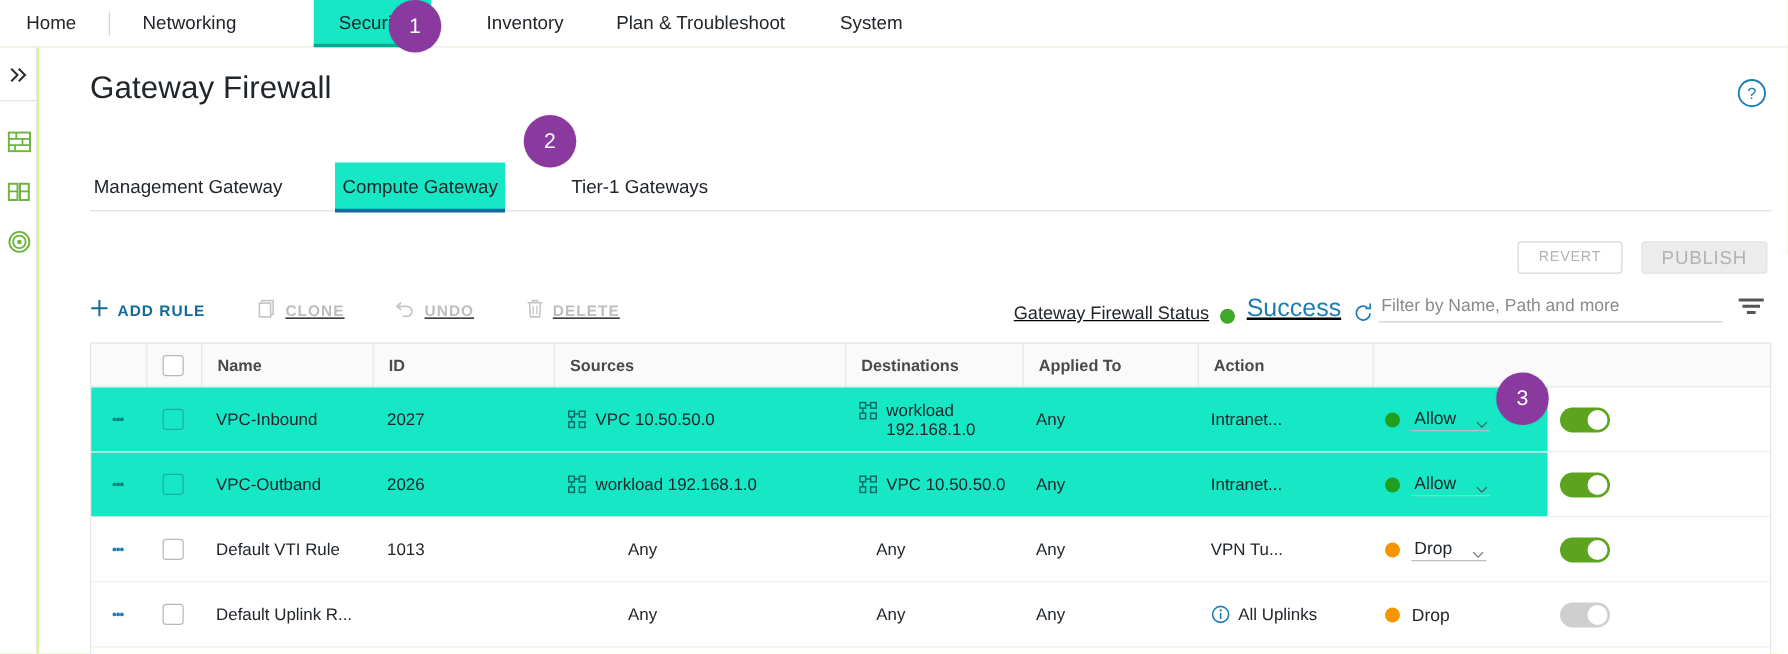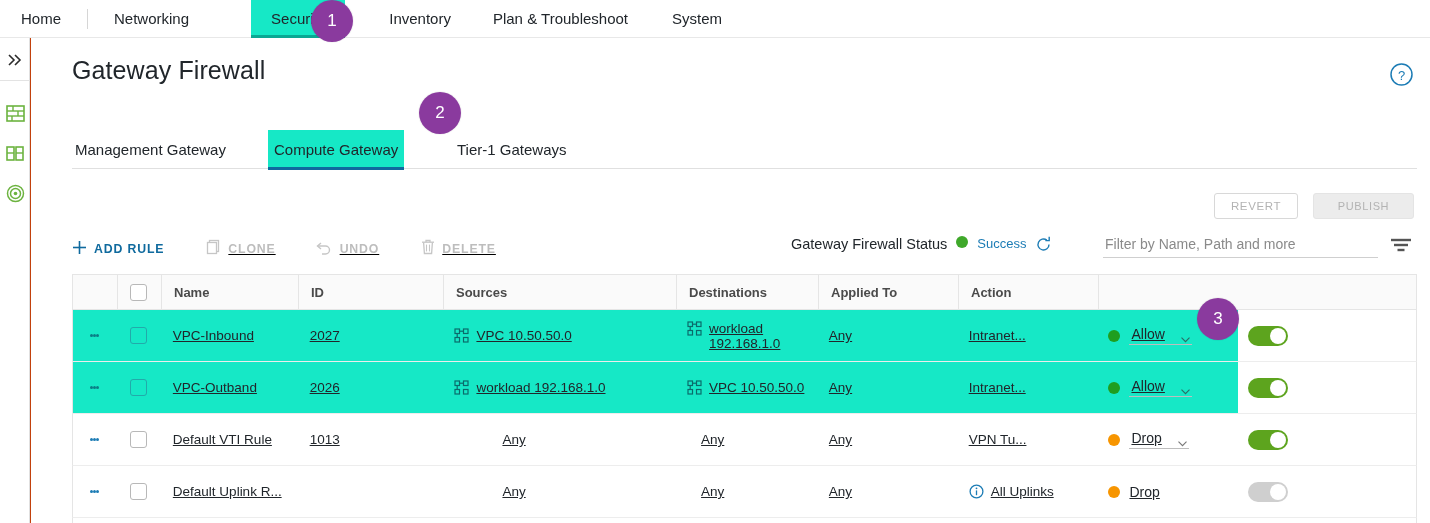--- a/index.html
+++ b/index.html
@@ -4,21 +4,21 @@
 <style>
   * { box-sizing: border-box; }
   html, body {
     margin: 0; padding: 0;
     width: 1430px; height: 523px;
     overflow: hidden;
     background: #ffffff;
     font-family: "Liberation Sans", sans-serif;
     -webkit-font-smoothing: antialiased;
   }
-  #app { position: relative; width: 1430px; height: 523px; background:#c2410c; }
+  #app { position: relative; width: 1430px; height: 523px; background:#bef264; }
 
   
   .topnav {
     position: absolute; left: 0; top: 0; width: 1430px; height: 38px;
     background: #fff; display: flex; align-items: center;
     border-bottom: 1px solid #e8e8e8;
   }
   .nav-item {
     font-size: 15px; color: #21262b; padding: 0 0 0 0;
     height: 38px; display: flex; align-items: center; cursor: pointer;
@@ -90,38 +90,38 @@
   
   .revert-btn {
     position: absolute; right: 132px; top: 155px; width: 84px; height: 26px;
     border: 1px solid #d8d8d8; border-radius: 3px; background: #fff;
     color: #b3b3b3; font-size: 11.5px; letter-spacing: .6px;
     display:flex; align-items:center; justify-content:center; cursor: default;
   }
   .publish-btn {
     position: absolute; right: 16px; top: 155px; width: 101px; height: 26px;
     border: 1px solid #e4e4e4; border-radius: 3px; background: #ececec;
-    color: #b3b3b3; font-size: 11px; letter-spacing: .6px;
+    color: #b3b3b3; font-size: 15px; letter-spacing: .6px;
     display:flex; align-items:center; justify-content:center; cursor: default;
   }
 
   .toolbar { position: absolute; left: 41px; top: 196px; height: 30px; display: flex; align-items: center; justify-content: center; }
   .tb-btn { display: flex; align-items: center; gap: 7px; cursor: pointer; }
   .tb-btn.disabled { cursor: default; text-decoration: underline; }
   .tb-label { font-size: 12.3px; letter-spacing: .85px; font-weight: 600; }
   .tb-on  .tb-label { color: #0f6a9e; }
   .tb-off .tb-label { color: #bdbdbd; }
   .tb-gap1 { width: 42px; } .tb-gap2 { width: 40px; } .tb-gap3 { width: 42px; }
 
   .status-wrap {
-    position: absolute; left: 760px; top: 198px; display: flex; align-items: flex-start; gap: 9px;
+    position: absolute; left: 780px; top: 198px; display: flex; align-items: flex-end; gap: 9px; text-decoration: underline;
   }
   .status-label { font-size: 14.5px; color: #21262b; }
   .dot { width: 12px; height: 12px; border-radius: 50%; display:inline-block; }
-  .status-val { font-size: 13px; color: #1c7cb5; }
+  .status-val { font-size: 20px; color: #1c7cb5; }
   .refresh-icon { width: 17px; height: 17px; cursor: pointer; }
 
   .filter-box {
     position: absolute; left: 1072px; top: 194px; width: 275px; height: 26px;
     border-bottom: 1px solid #cfcfcf;
   }
   .filter-input {
     width: 100%; height: 24px; border: 0; outline: none; background: transparent;
     font-size: 14px; color: #21262b; font-family: "Liberation Sans", sans-serif; padding: 0 2px;
   }
@@ -151,21 +151,21 @@
   .c-svc   { width: 140px; }
   .c-app   { width: 140px; }
   .c-act   { width: 140px; }
   .c-tgl   { width: 180px; }
 
   .row {
     display: flex; align-items: center; height: 52px; position: relative;
     border-bottom: 1px solid #ededed; border-left: 1px solid #e5e5e5; border-right: 1px solid #e5e5e5;
     background: #fff;
   }
-  .cell { height: 52px; display: flex; align-items: center; padding-left: 12px; font-size: 13.5px; color: #21262b; text-decoration: underline; }
+  .cell { height: 52px; display: flex; align-items: center; padding-left: 12px; font-size: 13.5px; color: #21262b; }
 
   .row.hl .hl-bg {
     position: absolute; left: 0; top: 0; bottom: 0; width: 1165px;
     background: #16E8C6; z-index: 0;
   }
   .row.hl .cell, .row.hl .kebab, .row.hl .chk { position: relative; z-index: 1; }
 
   .kebab { width: 44px; height: 52px; display:flex; align-items:center; justify-content:center; cursor: pointer; }
   .kebab i { display:block; width:3px; height:3px; border-radius:50%; background:#1c7cb5; margin:2px 0; }
   .row.hl .kebab i { background:#0b7d86; }

